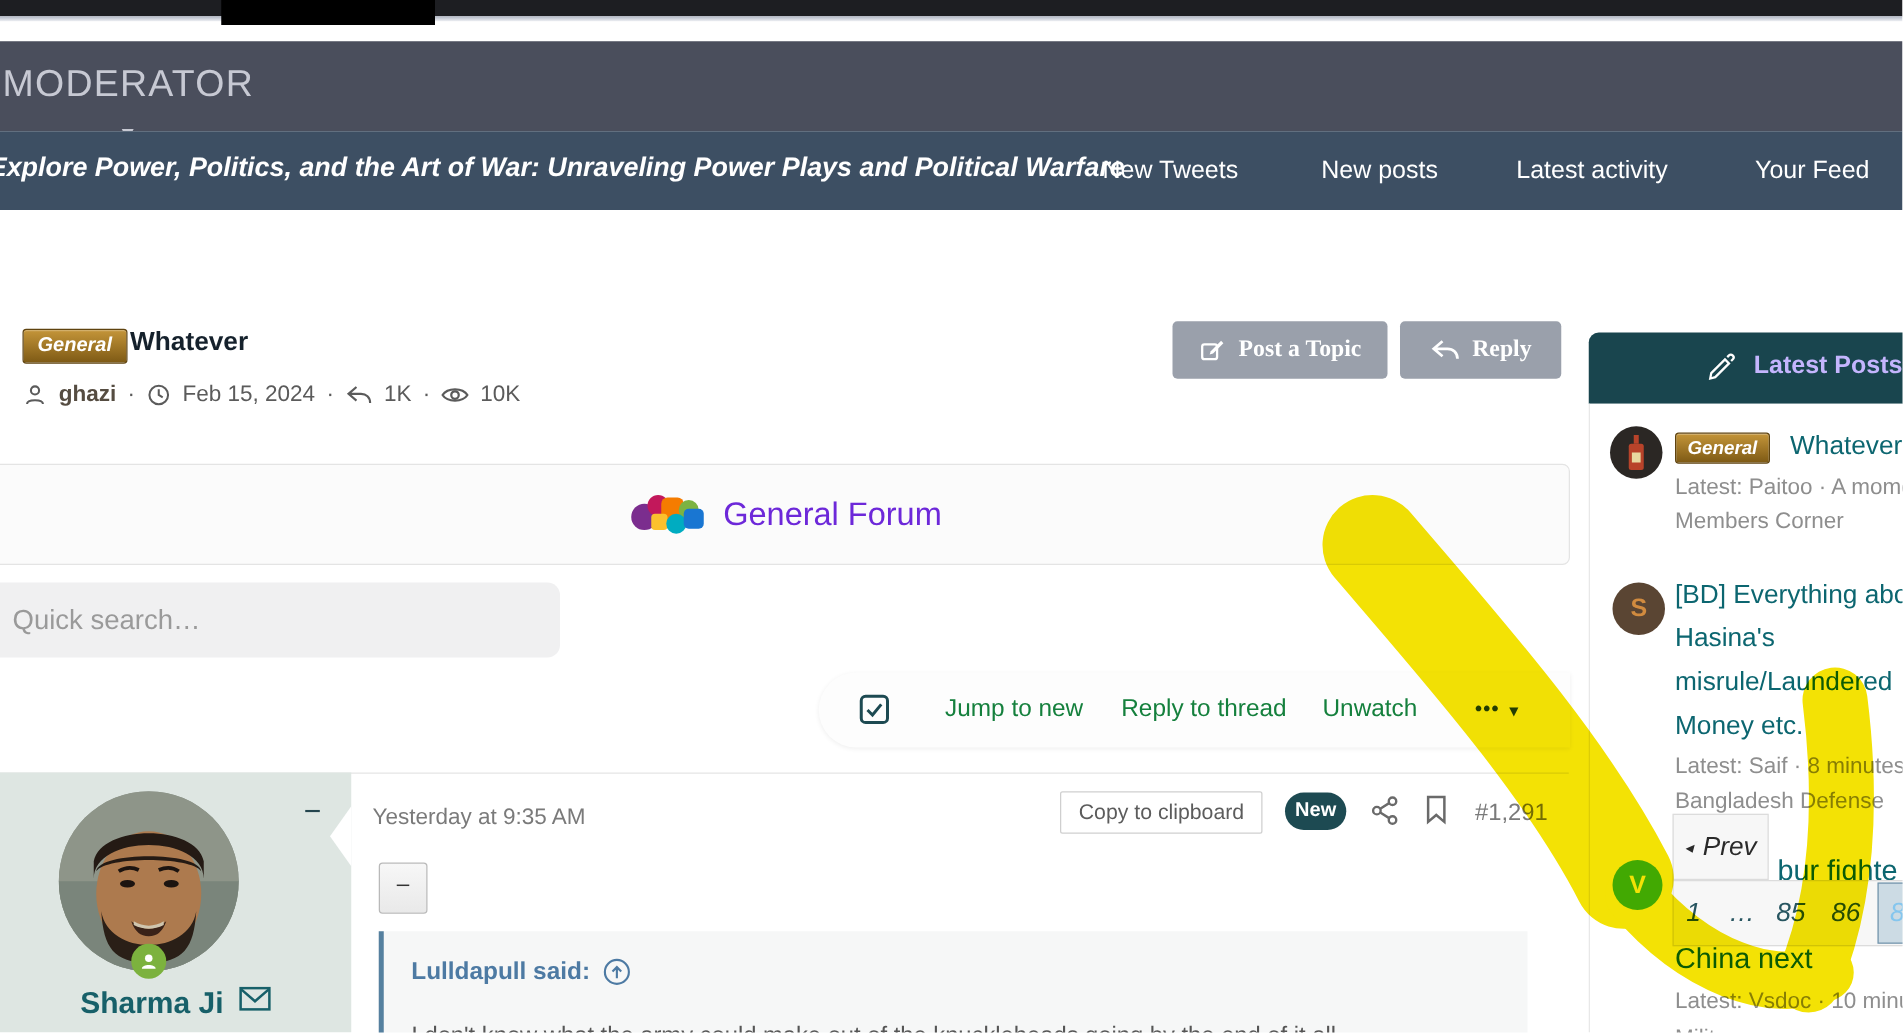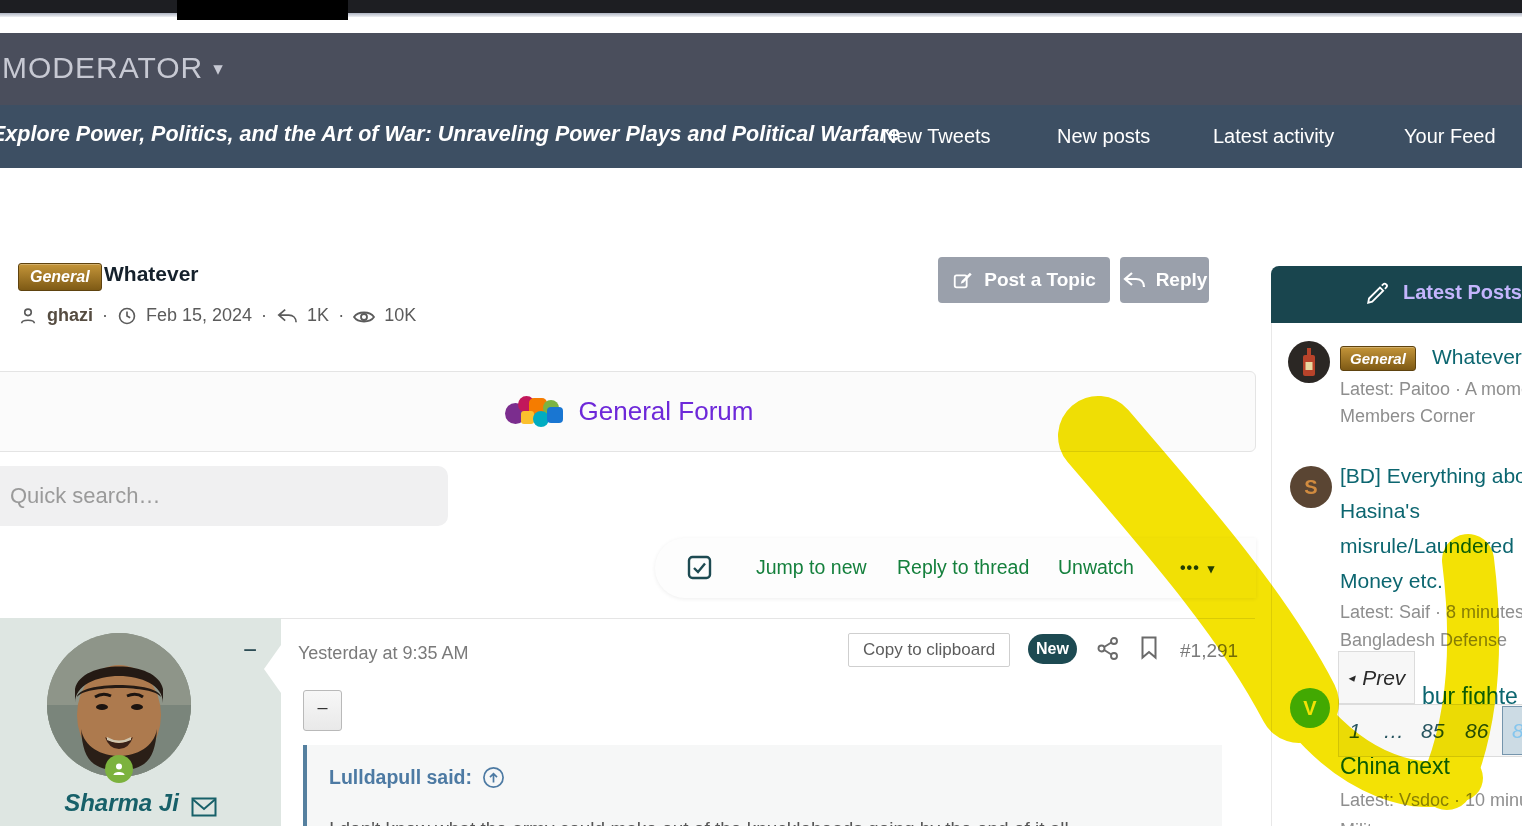--- a/index.html
+++ b/index.html
@@ -6,35 +6,35 @@
   html,body { width:1522px; height:826px; }
   body { font-family:"Liberation Sans", sans-serif; background:#fff; position:relative; overflow:hidden; }
   .abs { position:absolute; }
   .page { position:absolute; inset:0; overflow:hidden; }
 
   
   .topbar { left:0; top:0; width:1522px; height:13px; background:#1d1e22; }
   .topstrip { left:0; top:13px; width:1522px; height:4px; background:linear-gradient(#aeb4c2,#eef0f4); }
   .redaction { left:177px; top:0; width:171px; height:20px; background:#000; }
   .modbar { left:0; top:33px; width:1522px; height:72px; background:#4a4e5c; }
-  .modlabel { left:2px; top:18px; font-size:30px; color:#c7c9d3; letter-spacing:1px; display:flex; align-items:center; gap:10px; cursor:pointer; }
+  .modlabel { left:2px; top:18px; font-size:30px; color:#c7c9d3; letter-spacing:1px; display:flex; align-items:center; gap:10px; cursor:pointer;flex-direction:column; }
   .modcaret { font-size:19px; color:#c7c9d3; }
   .navbar { left:0; top:105px; width:1522px; height:63px; background:#3d4f63; }
   .tagline { left:-9px; top:17px; font-size:21.5px; font-weight:bold; font-style:italic; color:#fff; white-space:nowrap; }
   .navlink { top:20px; font-size:20px; color:#fff; white-space:nowrap; cursor:pointer; }
 
   
   .cat-badge { display:inline-block; background:linear-gradient(180deg,#c49539,#7e5a15); border:1px solid #5f430f; border-radius:3px; color:#fff; font-weight:bold; box-shadow:inset 0 1px 0 rgba(255,255,255,.25);font-style:italic; }
   .badge-main { left:18px; top:263px; font-size:16px; padding:4px 11px; }
   .thread-title { left:104px; top:262px; font-size:21px; font-weight:bold; color:#15212c; }
-  .meta { left:18px; top:305px; display:flex; align-items:flex-end; gap:9px; color:#5b5b5b; font-size:18px; }
+  .meta { left:18px; top:305px; display:flex; align-items:center; gap:9px; color:#5b5b5b; font-size:18px; }
   .meta .author { font-weight:bold; color:#554c41; cursor:pointer; }
-  .btn-gray { background:#9aa0ab; border-radius:4px; color:#fff; font-weight:bold; font-size:19px; display:flex; align-items:center; justify-content:center; gap:10px; cursor:pointer; }
+  .btn-gray { background:#9aa0ab; border-radius:4px; color:#fff; font-weight:bold; font-size:19px; display:flex; align-items:center; justify-content:center; gap:10px; cursor:pointer;font-family:Liberation Serif, serif; }
   .btn-post { left:938px; top:257px; width:172px; height:46px; }
-  .btn-reply { left:1120px; top:257px; width:89px; height:46px; }
+  .btn-reply { left:1120px; top:257px; width:129px; height:46px; }
 
   
   .banner { left:-24px; top:371px; width:1280px; height:81px; background:#fbfbfb; border:1px solid #e4e4e4; border-radius:6px; display:flex; align-items:center; justify-content:center; gap:18px; padding-left:24px; }
   .banner-title { font-size:26px; color:#6d28d9; }
   .logo { position:relative; width:58px; height:36px; }
   .logo i { position:absolute; display:block; }
 
   
   .search { left:-16px; top:466px; width:464px; height:60px; background:#f0f0f1; border-radius:10px; display:flex; align-items:center; }
   .search input { border:none; background:transparent; outline:none; font-size:22px; color:#6d6d6d; padding-left:26px; width:100%; font-family:"Liberation Sans",sans-serif; }
@@ -45,21 +45,21 @@
   .tool-link { top:18px; font-size:19.5px; color:#15803d; white-space:nowrap; cursor:pointer; }
   .tool-more { top:21px; font-size:16px; font-weight:bold; color:#24454e; letter-spacing:1px; cursor:pointer; display:flex; gap:8px; align-items:center; }
 
   
   .post { left:0; top:618px; width:1255px; height:208px; background:#fff; border-top:1px solid #e5e5e5; }
   .post-left { left:0; top:618px; width:281px; height:208px; background:#dee6e2; }
   .collapse-post { left:243px; top:636px; font-size:24px; color:#24454e; cursor:pointer; }
   .bubble-arrow { left:264px; top:645px; width:0; height:0; border-right:17px solid #fff; border-top:24px solid transparent; border-bottom:24px solid transparent; }
   .avatar { left:47px; top:633px; width:144px; height:144px; border-radius:50%; overflow:hidden; background:linear-gradient(135deg,#949a90,#6e7a70); cursor:pointer; }
   .online { left:105px; top:755px; width:28px; height:28px; border-radius:50%; background:#7cb23e; display:flex; align-items:center; justify-content:center; }
-  .username { left:0; top:789px; width:281px; display:flex; align-items:flex-end; justify-content:center; gap:12px; font-size:24px; font-weight:bold; color:#176069;font-style:italic; }
+  .username { left:0; top:789px; width:281px; display:flex; align-items:flex-start; justify-content:center; gap:12px; font-size:24px; font-weight:bold; color:#176069; }
   .timestamp { left:298px; top:643px; font-size:18px; color:#7a7a7a; }
   .copy-btn { left:848px; top:633px; padding:6px 14px; border:1px solid #cfcfcf; border-radius:2px; font-size:17px; color:#5c5c5c; background:#fff; cursor:pointer; font-family:"Liberation Sans",sans-serif; }
   .new-badge { left:1028px; top:634px; width:49px; height:30px; border-radius:15px; background:#1d4a52; color:#fff; font-weight:bold; font-size:16px; display:flex; align-items:center; justify-content:center; cursor:pointer; }
   .post-num { left:1180px; top:640px; font-size:19px; color:#7a7a7a; cursor:pointer; }
   .minus-btn { left:303px; top:690px; width:39px; height:41px; border:1px solid #b9b9b9; border-radius:3px; background:linear-gradient(#f7f7f7,#e9e9e9); font-size:18px; color:#333; display:flex; align-items:flex-start; justify-content:center; padding-top:6px; cursor:pointer; }
   .quote { left:303px; top:745px; width:919px; height:120px; background:#f6f7f7; border-left:4px solid #55809f; padding:21px 22px; }
   .quote-attr { display:flex; align-items:center; gap:10px; font-size:19.5px; font-weight:bold; color:#4d7aa3; }
   .quote-body { position:absolute; left:22px; top:73px; width:860px; font-size:19px; color:#555; white-space:nowrap; overflow:hidden; }
 
   

